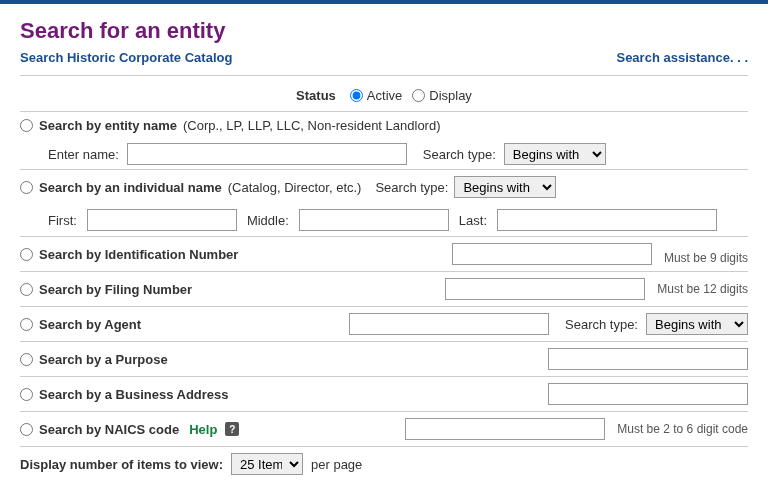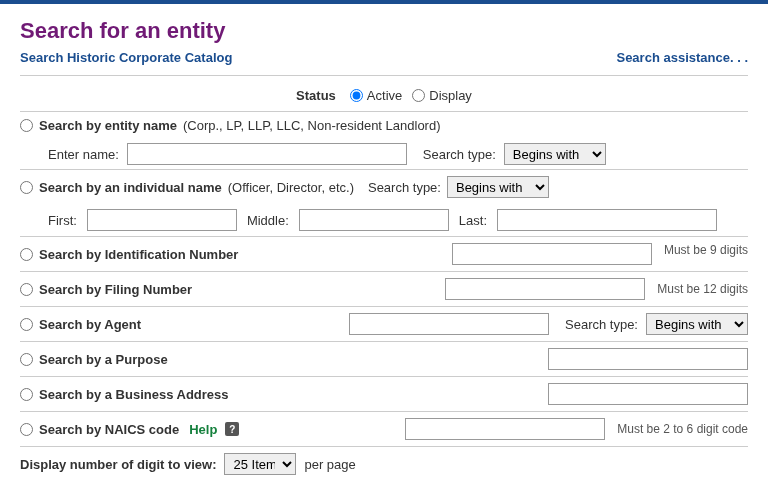--- a/index.html
+++ b/index.html
@@ -201,21 +201,21 @@
       <option>Begins with</option>
       <option>Contains</option>
       <option>Exact match</option>
     </select>
   </div>
 
   <div class="search-option-row">
     <div style="display:flex;align-items:center;gap:6px;flex:1;">
       <input type="radio" name="search_type_main" value="individual_name" style="">
       <span class="bold-label">Search by an individual name</span>
-      <span class="normal-label">(Officer, Director, etc.)</span>
+      <span class="normal-label">(Catalog, Director, etc.)</span>
       <span class="search-type-label">Search type:</span>
       <select>
         <option>Begins with</option>
         <option>Contains</option>
         <option>Exact match</option>
       </select>
     </div>
   </div>
 
   <div class="name-fields-row">
@@ -224,21 +224,21 @@
     <span>Middle:</span>
     <input type="text" class="field-small" style="">
     <span>Last:</span>
     <input type="text" class="field-large" style="">
   </div>
 
   <div class="search-option-row">
     <div style="display:flex;align-items:center;gap:6px;flex:1;">
       <input type="radio" name="search_type_main" value="id_number" style="">
       <span class="bold-label">Search by Identification Number</span>
-      <div style="flex:1;display:flex;align-items:flex-start;gap:8px;justify-content:flex-end;">
+      <div style="flex:1;display:flex;align-items:flex-end;gap:8px;justify-content:flex-end;">
         <input type="text" class="field-id" style="">
         <span class="hint-text">Must be 9 digits</span>
       </div>
     </div>
   </div>
 
   <div class="search-option-row">
     <div style="display:flex;align-items:center;gap:6px;flex:1;">
       <input type="radio" name="search_type_main" value="filing_number" style="">
       <span class="bold-label">Search by Filing Number</span>
@@ -292,21 +292,21 @@
       <a class="help-link" style="margin-left:4px;">Help</a>
       <span class="help-icon">?</span>
       <div style="flex:1;display:flex;align-items:center;gap:8px;justify-content:flex-end;">
         <input type="text" class="field-id" style="">
         <span class="hint-text">Must be 2 to 6 digit code</span>
       </div>
     </div>
   </div>
 
   <div class="display-row">
-    <span class="display-label">Display number of digit to view:</span>
+    <span class="display-label">Display number of items to view:</span>
     <select class="items-select">
       <option>25 Items</option>
       <option>50 Items</option>
       <option>100 Items</option>
     </select>
     <span>per page</span>
   </div>
 
 </div>
 

